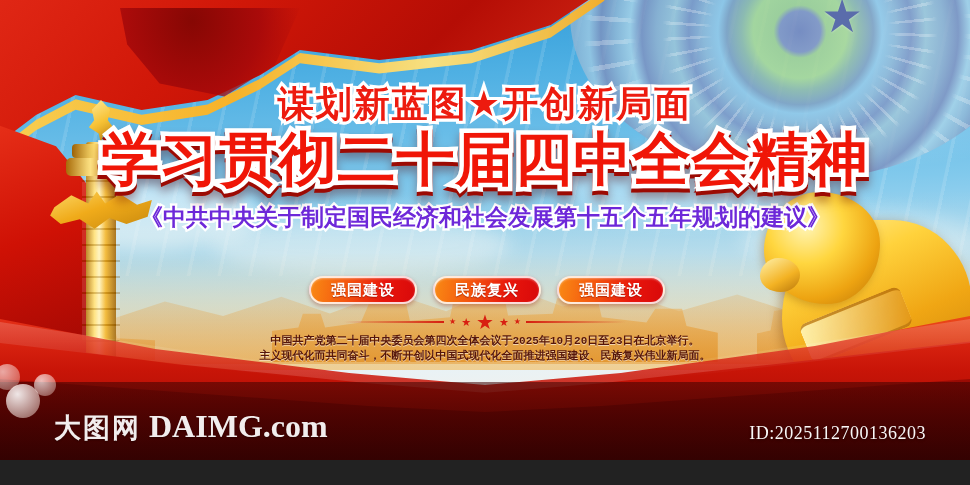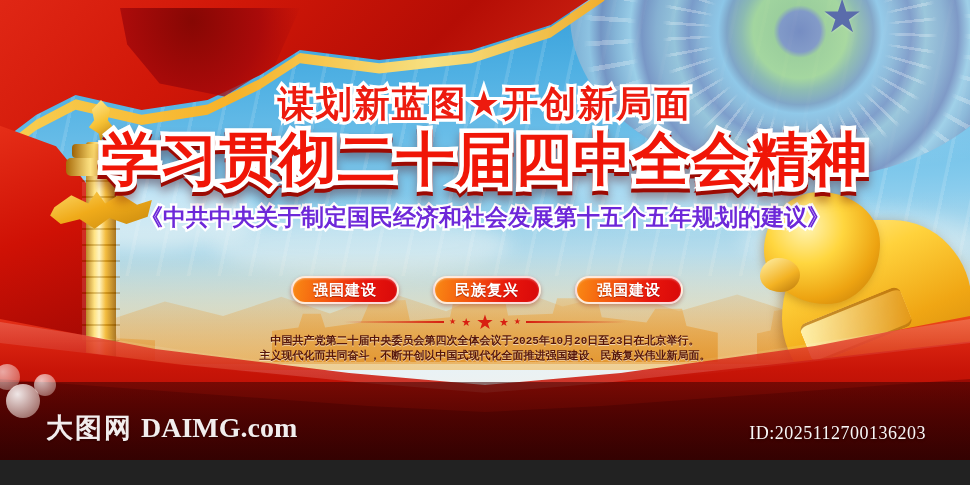--- a/index.html
+++ b/index.html
@@ -279,21 +279,21 @@
     color:#6d28d9;
     font-family:"DejaVu Sans","Liberation Sans",sans-serif;
     -webkit-text-stroke:4.5px #ffffff;
     paint-order:stroke fill;
     text-shadow:0 2px 0 rgba(255,255,255,.85);
   }
 
   
   .pills{
     position:absolute;left:4px;right:0;top:276px;z-index:20;
-    display:flex;justify-content:center;gap:34px;
+    display:flex;justify-content:center;gap:16px;
   }
   .pill{
     min-width:108px;height:28px;
     display:flex;align-items:center;justify-content:center;
     border-radius:16px;
     background:linear-gradient(100deg,#f98a14 0%,#f4550f 35%,#e8150c 70%,#d8090a 100%);
     border:2px solid rgba(255,255,255,.85);
     box-shadow:0 2px 4px rgba(140,20,0,.35), inset 0 1px 2px rgba(255,255,255,.35);
     color:#fff;font-size:15px;font-weight:bold;letter-spacing:1px;
     font-family:"DejaVu Sans","Liberation Sans",sans-serif;
@@ -318,31 +318,31 @@
     position:absolute;left:0;right:0;top:334px;z-index:20;
     text-align:center;color:#56160a;
     font-size:11px;line-height:15px;font-weight:bold;
     font-family:Liberation Mono, monospace;
     text-shadow:0 1px 0 rgba(255,255,255,.55);
   }
   .para div{white-space:nowrap;}
 
   
   .wm{
-    position:absolute;left:46px;bottom:14px;z-index:30;
+    position:absolute;left:54px;bottom:14px;z-index:30;
     display:flex;align-items:baseline;gap:8px;
     color:#fff;opacity:.93;
   }
   .wm-cn{
     font-size:27px;font-weight:bold;letter-spacing:2px;
     font-family:"DejaVu Sans","Liberation Sans",sans-serif;
     text-shadow:0 1px 2px rgba(0,0,0,.35);
   }
   .wm-en{
-    font-size:28px;font-weight:bold;letter-spacing:0px;
+    font-size:32px;font-weight:bold;letter-spacing:0px;
     font-family:"Liberation Serif","DejaVu Serif",serif;
     text-shadow:0 1px 2px rgba(0,0,0,.35);
     margin-top:12px;
   }
   .idtag{
     position:absolute;right:44px;bottom:16px;z-index:30;
     color:#fff;font-size:18px;letter-spacing:.5px;
     font-family:Liberation Serif, serif;
     text-shadow:0 1px 3px rgba(0,0,0,.45);
     opacity:.97;

